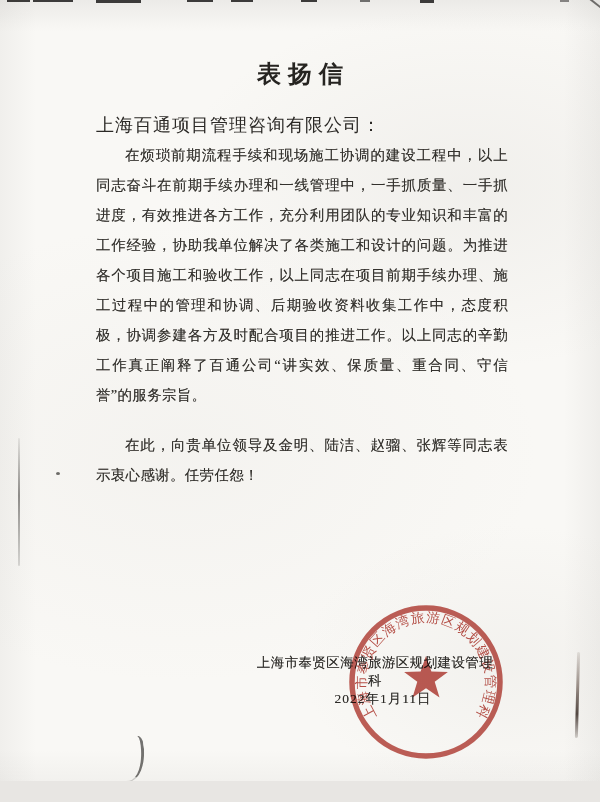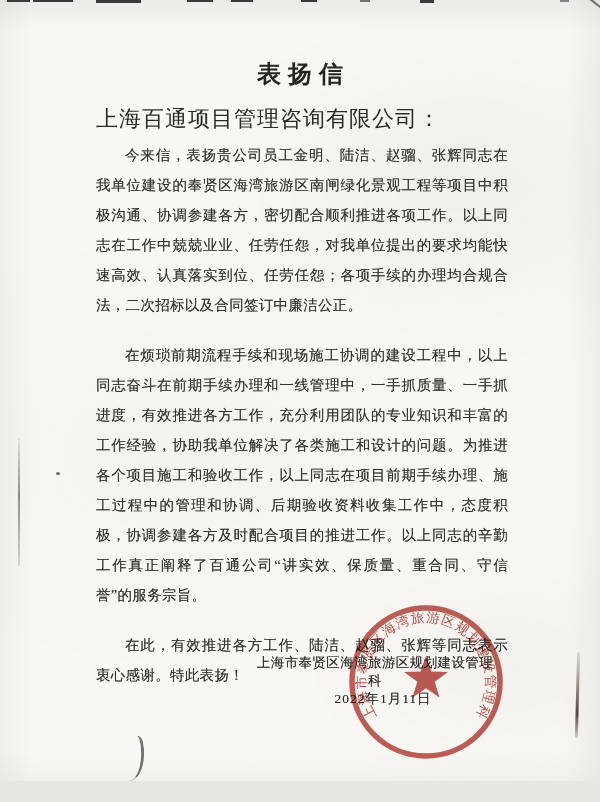--- a/index.html
+++ b/index.html
@@ -19,22 +19,22 @@
       linear-gradient(180deg, rgba(140,138,135,.12), rgba(255,255,255,0) 4%, rgba(255,255,255,0) 96%, rgba(160,158,155,.08));
   }
   .title{
     position:absolute;top:58px;left:0;right:0;
     margin:0;text-align:center;
     font-size:24px;font-weight:700;
     letter-spacing:7px;text-indent:7px;
     color:#262421;
   }
   .recipient{
-    position:absolute;top:104px;left:96px;
-    font-size:22px;letter-spacing:1px;
+    position:absolute;top:113px;left:96px;
+    font-size:18px;letter-spacing:1px;
     color:#2b2926;
     font-family:Liberation Serif, serif;
   }
   .text-block{
     position:absolute;top:140px;left:96px;width:412px;
     font-size:14.5px;line-height:30px;letter-spacing:.3px;
     text-align:justify;
     color:#33312d;
     text-shadow:0 0 .6px rgba(51,49,45,.55);
   }
@@ -101,23 +101,22 @@
   <span class="artifact left-line"></span>
   <span class="artifact speck"></span>
   <span class="artifact right-scratch"></span>
   <span class="artifact bottom-hook"></span>
 
   <h1 class="title">表扬信</h1>
 
   <div class="recipient">上海百通项目管理咨询有限公司：</div>
 
   <div class="text-block">
-    <p>今来信，表扬贵公司员工金明、陆洁、赵骝、张辉同志在我单位建设的奉贤区海湾旅游区南闸绿化景观工程等项目中积极沟通、协调参建各方，密切配合顺利推进各项工作。以上同志在工作中兢兢业业、任劳任怨，对我单位提出的要求均能快速高效、认真落实到位、任劳任怨；各项手续的办理均合规合法，二次招标以及合同签订中廉洁公正。</p>
     <p>在烦琐前期流程手续和现场施工协调的建设工程中，以上同志奋斗在前期手续办理和一线管理中，一手抓质量、一手抓进度，有效推进各方工作，充分利用团队的专业知识和丰富的工作经验，协助我单位解决了各类施工和设计的问题。为推进各个项目施工和验收工作，以上同志在项目前期手续办理、施工过程中的管理和协调、后期验收资料收集工作中，态度积极，协调参建各方及时配合项目的推进工作。以上同志的辛勤工作真正阐释了百通公司“讲实效、保质量、重合同、守信誉”的服务宗旨。</p>
-    <p>在此，有效推进各方工作、陆洁、赵骝、张辉等同志表示衷心感谢。特此表扬！</p>
+    <p>在此，向贵单位领导及金明、陆洁、赵骝、张辉等同志表示衷心感谢。任劳任怨！</p>
   </div>
 
   <div class="signature">上海市奉贤区海湾旅游区规划建设管理科</div>
   <div class="date">2022年1月11日</div>
 
   <svg class="seal" viewBox="0 0 164 164" xmlns="http://www.w3.org/2000/svg">
     <circle cx="82" cy="82" r="74" fill="none" stroke="#b23a31" stroke-width="5.5" opacity=".92"></circle>
     <path id="sealArc" d="M 39.6 124.4 A 60 60 0 1 1 124.4 124.4" fill="none"></path>
     <text font-size="13.5" fill="#b23a31" letter-spacing="1" font-family="Liberation Serif, DejaVu Serif, serif">
       <textPath href="#sealArc" startOffset="50%" text-anchor="middle">上海市奉贤区海湾旅游区规划建设管理科</textPath>

